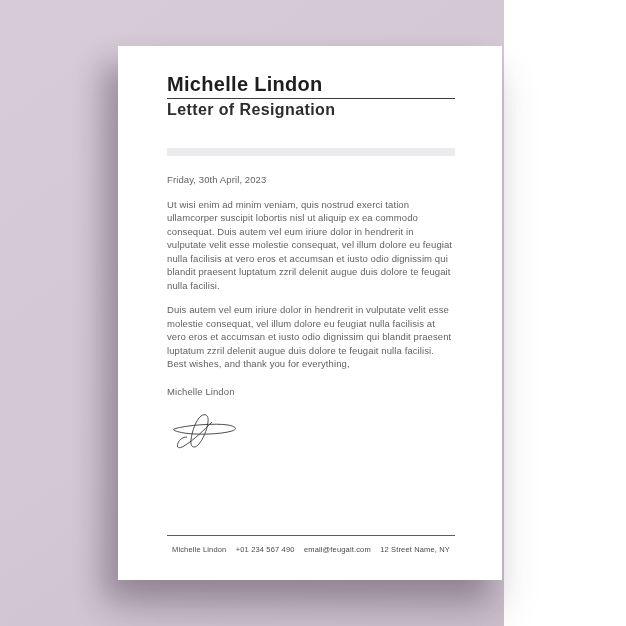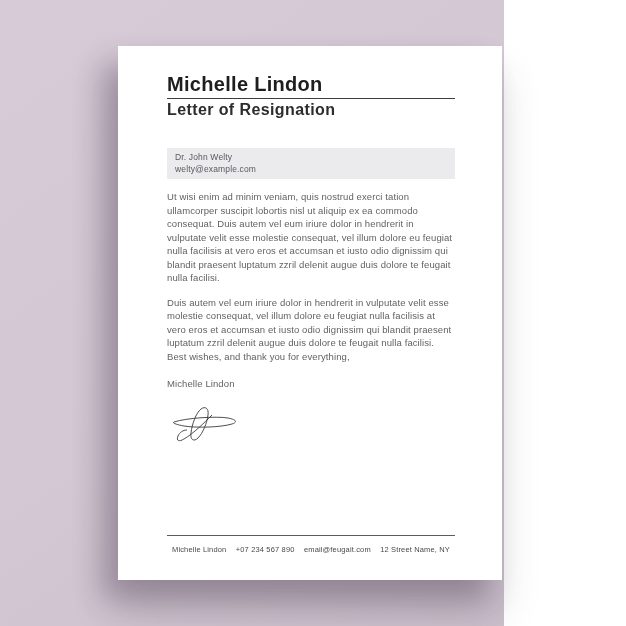--- a/index.html
+++ b/index.html
@@ -99,42 +99,39 @@
 <body>
 
 <div class="canvas">
   <div class="paper">
 
     <h1 class="title">Michelle Lindon</h1>
     <hr class="title-rule">
     <div class="subtitle">Letter of Resignation</div>
 
     <div class="contact-bar">
-      <div class="contact-col-left">
-        <div class="contact-line">Dr. John Welty</div>
-        <div class="contact-line">welty@example.com</div>
-      </div>
     </div>
 
     <div class="letter-body">
+      <div class="date-line">Friday, 30th April, 2023</div>
       <p class="para">Ut wisi enim ad minim veniam, quis nostrud exerci tation ullamcorper suscipit lobortis nisl ut aliquip ex ea commodo consequat. Duis autem vel eum iriure dolor in hendrerit in vulputate velit esse molestie consequat, vel illum dolore eu feugiat nulla facilisis at vero eros et accumsan et iusto odio dignissim qui blandit praesent luptatum zzril delenit augue duis dolore te feugait nulla facilisi.</p>
       <p class="para">Duis autem vel eum iriure dolor in hendrerit in vulputate velit esse molestie consequat, vel illum dolore eu feugiat nulla facilisis at vero eros et accumsan et iusto odio dignissim qui blandit praesent luptatum zzril delenit augue duis dolore te feugait nulla facilisi.</p>
       <div class="closing">Best wishes, and thank you for everything,</div>
       <div class="sender-name">Michelle Lindon</div>
     </div>
 
     <div class="signature-wrap">
       <svg width="74" height="42" viewBox="0 0 74 42" fill="none" xmlns="http://www.w3.org/2000/svg">
         <path d="M33 4 C 37 1, 41 3, 40 10 C 39 18, 35 28, 30 33 C 26 37, 22 35, 23 28 C 24 19, 28 8, 33 4 Z" stroke="#3a3a3a" stroke-width="0.9" fill="none"></path>
         <path d="M6 17 C 18 13, 48 11, 60 13 C 68 14.5, 70 17, 64 19 C 52 22.5, 28 23, 16 21 C 8 19.5, 4 18, 6 17 Z" stroke="#3a3a3a" stroke-width="0.9" fill="none"></path>
         <path d="M44 10 C 36 18, 26 28, 16 34 C 11 37, 8 36, 10 31 C 11.5 27.5, 15 25, 19 25" stroke="#3a3a3a" stroke-width="0.9" fill="none"></path>
       </svg>
     </div>
 
     <div class="paper-footer">
       <span class="footer-item">Michelle Lindon</span>
-      <span class="footer-item">+07 234 567 890</span>
+      <span class="footer-item">+01 234 567 490</span>
       <span class="footer-item">email@feugait.com</span>
       <span class="footer-item">12 Street Name, NY</span>
     </div>
 
   </div>
 </div>
 
 </body></html>

